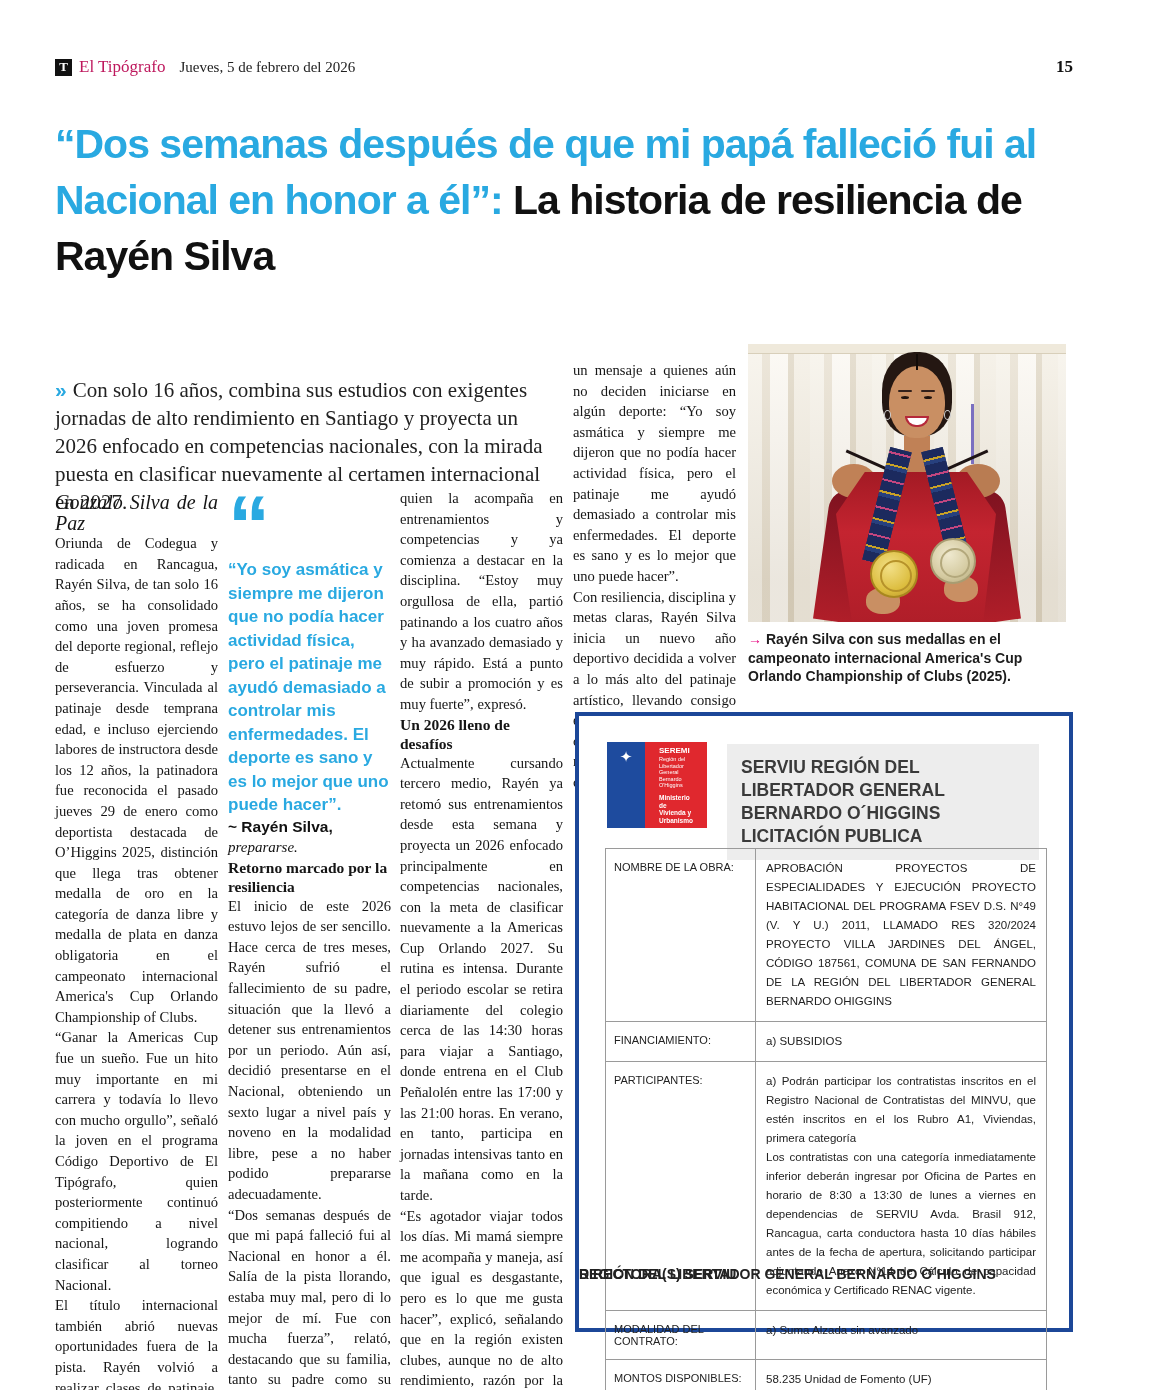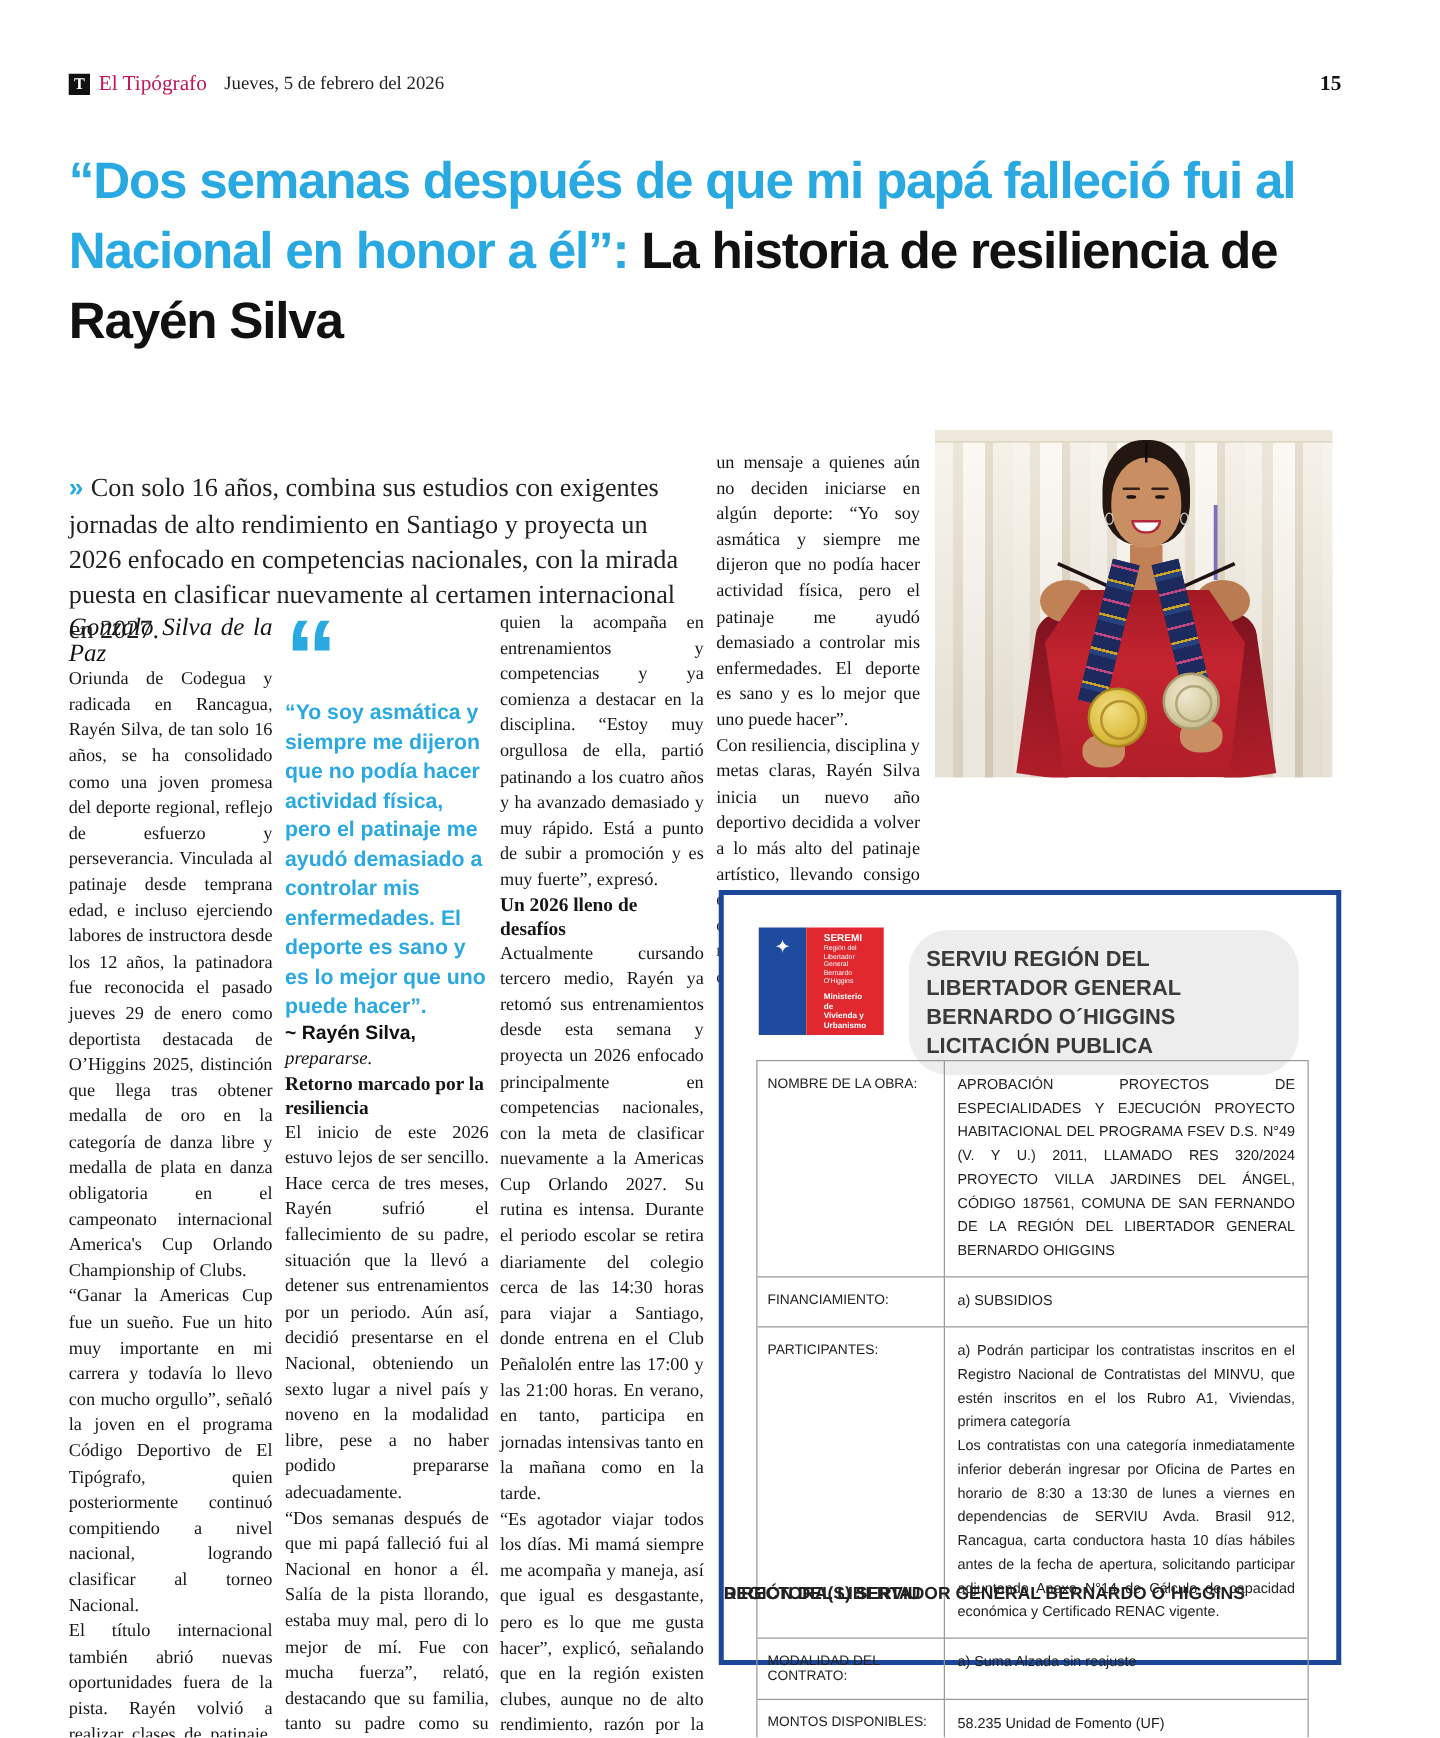--- a/index.html
+++ b/index.html
@@ -87,21 +87,21 @@
   .notice { position:absolute; left:575px; top:712px; width:498px; height:620px;
     border:4px solid #1c4798; background:#fff; font-family:"Liberation Sans",sans-serif; }
   .notice * { position:absolute; }
   .gov-logo { left:28px; top:26px; width:100px; height:86px; display:flex; }
   .gov-logo .blue { position:static; width:38px; height:100%; background:#1e4b9e; color:#fff; text-align:center; font-size:15px; padding-top:6px; }
   .gov-logo .red { position:static; width:62px; height:100%; background:#e0282e; color:#fff; padding:4px 14px; display:flex; flex-direction:column; }
   .gov-agency { position:static !important; font-weight:bold; font-size:8px; }
   .gov-region { position:static !important; font-size:5.5px; line-height:6.5px; margin-top:1px; }
   .gov-ministry { position:static !important; font-weight:bold; font-size:6.5px; line-height:7.5px; margin-top:auto; }
   .notice-title { left:148px; top:28px; width:312px; background:#ededed; padding:12px 14px;
-    font-weight:bold; font-size:17.5px; line-height:23px; color:#3a3a3a;border-radius:32px; }
+    font-weight:bold; font-size:17.5px; line-height:23px; color:#3a3a3a; }
   .notice-table { left:26px; top:132px; width:442px; border:1px solid #9a9a9a; display:grid;
     grid-template-columns:150px 1fr; }
   .nt-label { border-bottom:1px solid #9a9a9a; border-right:1px solid #9a9a9a; padding:12px 8px;
     font-size:11px; color:#222; position:static !important; }
   .nt-value { border-bottom:1px solid #9a9a9a; padding:10px 10px; font-size:11.5px; line-height:19px;
     color:#222; white-space:pre-line; position:static !important; text-align:justify; }
   .nt-r1 { min-height:96px; } .nt-r2 { min-height:40px; } .nt-r3 { min-height:140px; }
   .nt-r4 { min-height:36px; } .nt-r5 { min-height:36px; }
   .notice-footer { left:0; top:548px; width:100%; text-align:center; font-weight:bold; font-size:14px;
     line-height:20px; color:#222; }
@@ -180,20 +180,23 @@
     <div class="ph-eyeR"></div>
     <div class="ph-smile"></div>
     <div class="ph-earringL"></div>
     <div class="ph-earringR"></div>
     <div class="ph-handL"></div>
     <div class="ph-handR"></div>
     <div class="ph-medal-gold"></div>
     <div class="ph-medal-silver"></div>
   </div>
 
+  <div class="caption">
+    <span class="cap-arrow">→</span><span>Rayén Silva con sus medallas en el campeonato internacional America's Cup Orlando Championship of Clubs (2025).</span>
+  </div>
 
   <div class="notice">
     <div class="gov-logo">
       <div class="blue">✦</div>
       <div class="red">
         <span class="gov-agency">SEREMI</span>
         <span class="gov-region">Región del Libertador General Bernardo O'Higgins</span>
         <span class="gov-ministry">Ministerio de Vivienda y Urbanismo</span>
       </div>
     </div>
@@ -201,21 +204,21 @@
 
     <div class="notice-table">
       <div class="nt-label nt-r1">NOMBRE DE LA OBRA:</div>
       <div class="nt-value nt-r1">APROBACIÓN PROYECTOS DE ESPECIALIDADES Y EJECUCIÓN PROYECTO HABITACIONAL DEL PROGRAMA FSEV D.S. N°49 (V. Y U.) 2011, LLAMADO RES 320/2024 PROYECTO VILLA JARDINES DEL ÁNGEL, CÓDIGO 187561, COMUNA DE SAN FERNANDO DE LA REGIÓN DEL LIBERTADOR GENERAL BERNARDO OHIGGINS</div>
       <div class="nt-label nt-r2">FINANCIAMIENTO:</div>
       <div class="nt-value nt-r2">a) SUBSIDIOS</div>
       <div class="nt-label nt-r3">PARTICIPANTES:</div>
       <div class="nt-value nt-r3">a) Podrán participar los contratistas inscritos en el Registro Nacional de Contratistas del MINVU, que estén inscritos en el los Rubro A1, Viviendas, primera categoría
 Los contratistas con una categoría inmediatamente inferior deberán ingresar por Oficina de Partes en horario de 8:30 a 13:30 de lunes a viernes en dependencias de SERVIU Avda. Brasil 912, Rancagua, carta conductora hasta 10 días hábiles antes de la fecha de apertura, solicitando participar adjuntando Anexo N°14 de Cálculo de capacidad económica y Certificado RENAC vigente.</div>
       <div class="nt-label nt-r4">MODALIDAD DEL CONTRATO:</div>
-      <div class="nt-value nt-r4">a) Suma Alzada sin reajuste</div>
+      <div class="nt-value nt-r4">a) Suma Alzada sin avanzado</div>
       <div class="nt-label nt-r5">MONTOS DISPONIBLES:</div>
       <div class="nt-value nt-r5">58.235 Unidad de Fomento (UF)</div>
 
     </div>
 
     <div class="notice-footer">
       <div>DIRECTORA(S) SERVIU</div>
       <div>REGIÓN DEL LIBERTADOR GENERAL BERNARDO O´HIGGINS</div>
     </div>
   </div>

